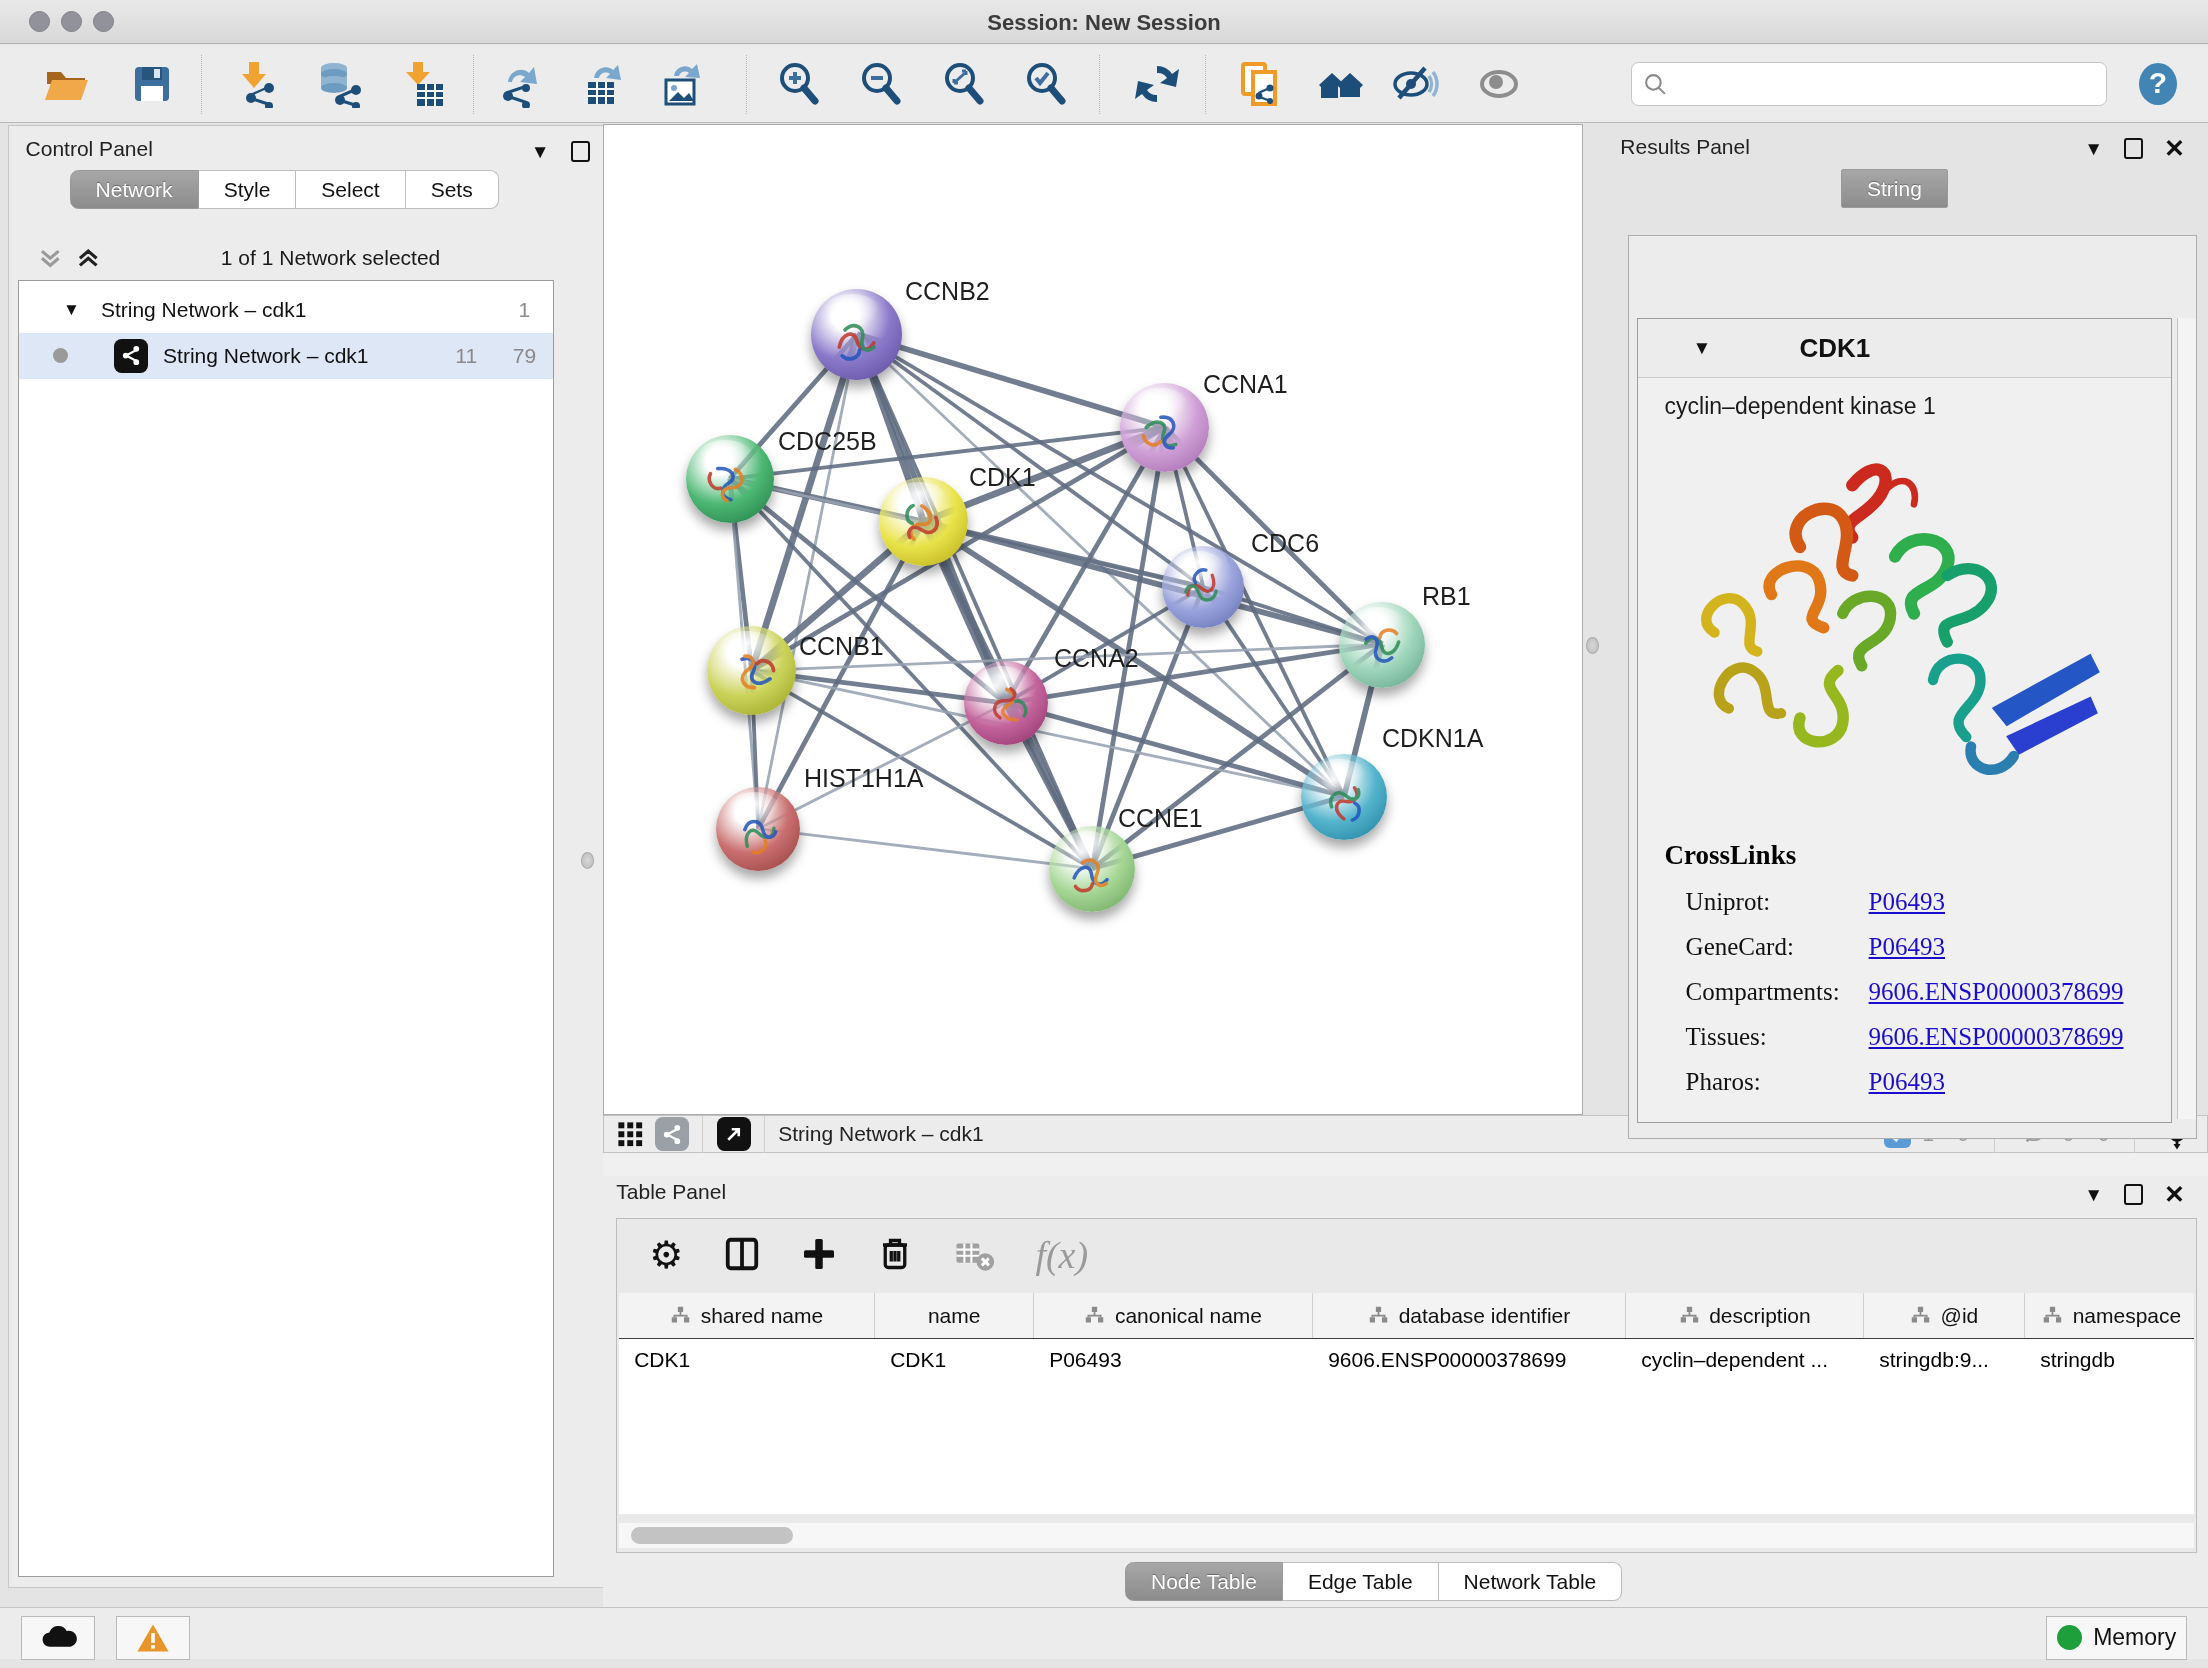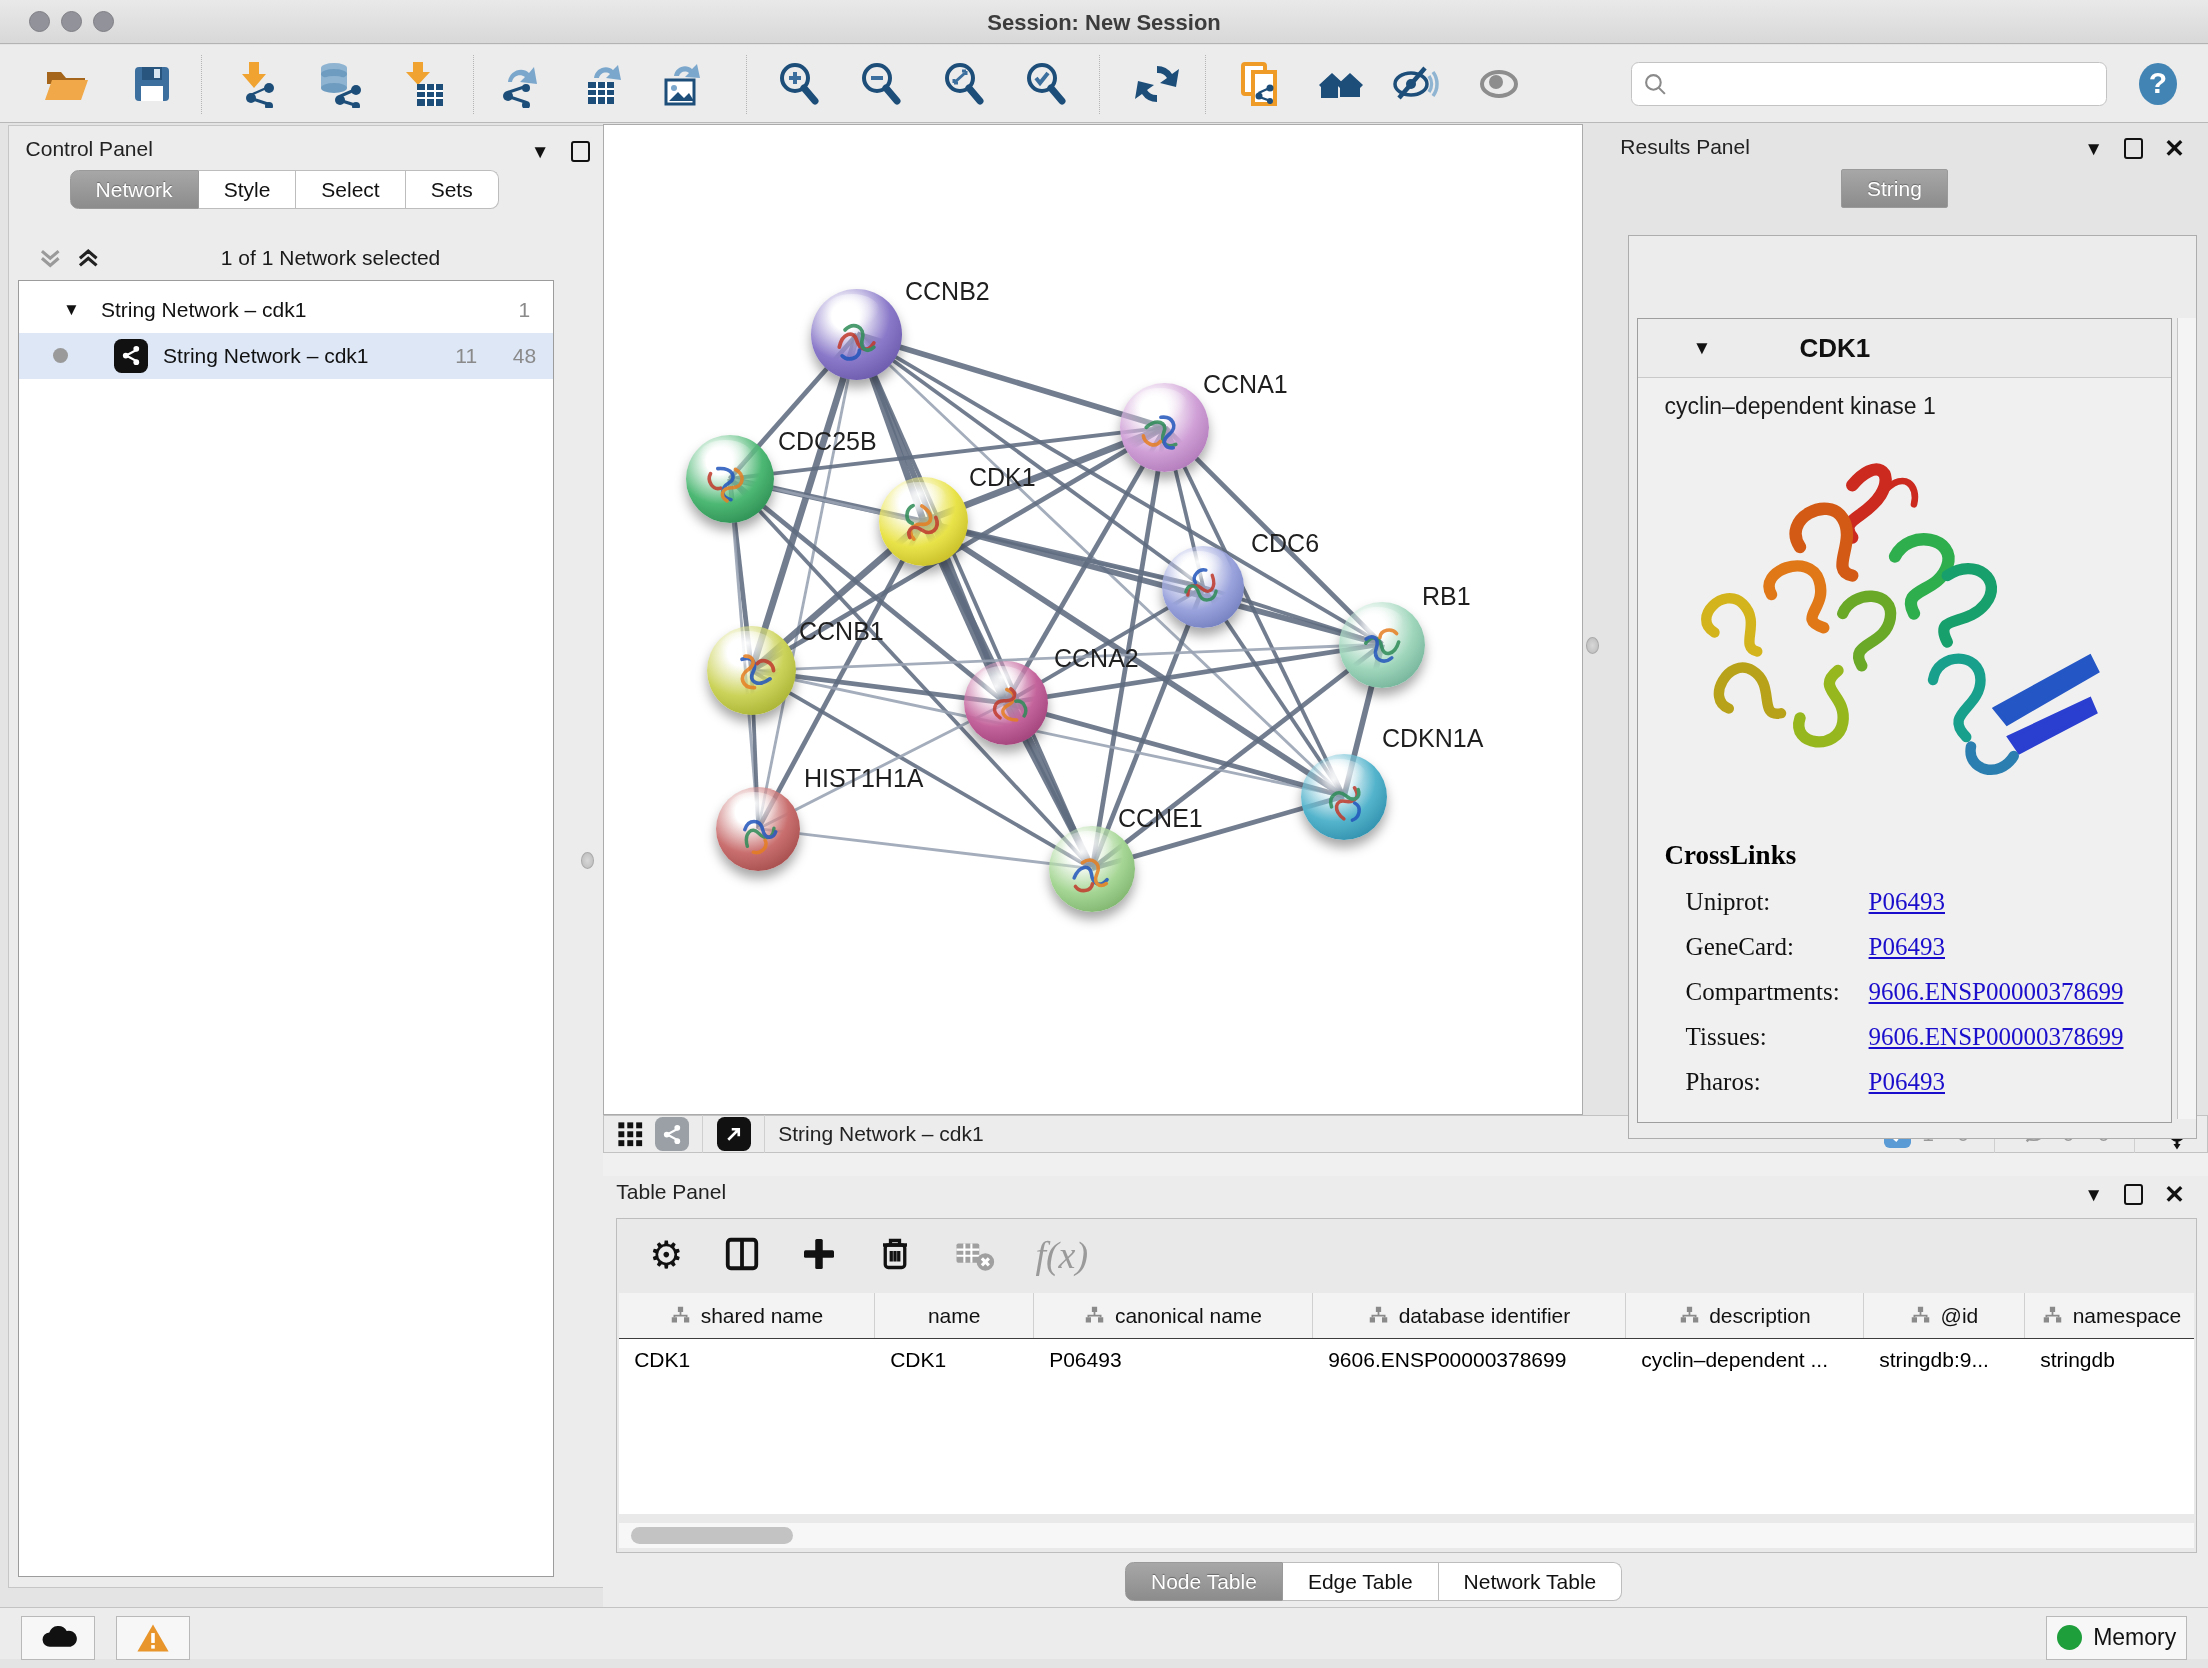--- a/index.html
+++ b/index.html
@@ -356,21 +356,21 @@
         <span class="share-badge" style="margin-left:46px">
           <svg width="23" height="23" viewBox="0 0 24 24" fill="#fff">
               <circle cx="6" cy="12" r="3"></circle>
               <circle cx="17" cy="5" r="3"></circle>
               <circle cx="17" cy="19" r="3"></circle>
               <path d="M6 11l11-6 1 2-11 6zm0 2l11 6 1-2-11-6z"></path>
             </svg>
         </span>
         <span style="margin-left:15px">String Network – cdk1</span>
         <span class="tree-count" style="right:76px">11</span>
-        <span class="tree-count" style="right:17px">48</span>
+        <span class="tree-count" style="right:17px">79</span>
       </div>
     </div>
   </div>
 
   <div class="net-canvas" id="net-canvas">
       <svg class="edges" width="978" height="989" viewBox="0 0 1028 1040">
         <line x1="266" y1="220" x2="590" y2="318" stroke="#5e6b80" stroke-width="6" stroke-opacity="0.88"></line>
         <line x1="266" y1="220" x2="132" y2="372" stroke="#5e6b80" stroke-width="5" stroke-opacity="0.88"></line>
         <line x1="266" y1="220" x2="336" y2="417" stroke="#5e6b80" stroke-width="7" stroke-opacity="0.88"></line>
         <line x1="266" y1="220" x2="630" y2="486" stroke="#5e6b80" stroke-width="4" stroke-opacity="0.88"></line>
@@ -488,21 +488,21 @@
       <div class="node" style="left: 103px; top: 501px; width: 89px; height: 89px; background: radial-gradient(circle at 38% 30%, rgba(255, 255, 255, 0.9) 0%, rgba(255, 255, 255, 0.3) 16%, rgb(204, 211, 90) 52%, rgb(150, 161, 31) 96%);">
         <span class="shine"></span>
         <svg viewBox="0 0 48 48" style="transform:rotate(222deg)">
           <g fill="none" stroke-width="2.6" stroke-linecap="round" opacity="0.85">
             <path d="M12 30c2-10 10-12 12-5s8 9 12 2" stroke="#2255bb"></path>
             <path d="M16 18c6-6 14-2 12 6s4 10 8 6" stroke="#e67e22"></path>
             <path d="M14 36c4 4 12 2 12-4" stroke="#c0392b"></path>
           </g>
         </svg>
       </div>
-      <div class="node-label" style="left: 195px; top: 492px;">CCNB1</div>
+      <div class="node-label" style="left: 195px; top: 507px;">CCNB1</div>
       <div class="node" style="left: 360px; top: 536px; width: 84px; height: 84px; background: radial-gradient(circle at 38% 30%, rgba(255, 255, 255, 0.9) 0%, rgba(255, 255, 255, 0.3) 16%, rgb(196, 100, 156) 52%, rgb(142, 47, 103) 96%);">
         <span class="shine"></span>
         <svg viewBox="0 0 48 48" style="transform:rotate(259deg)">
           <g fill="none" stroke-width="2.6" stroke-linecap="round" opacity="0.85">
             <path d="M12 30c2-10 10-12 12-5s8 9 12 2" stroke="#e67e22"></path>
             <path d="M16 18c6-6 14-2 12 6s4 10 8 6" stroke="#c0392b"></path>
             <path d="M14 36c4 4 12 2 12-4" stroke="#2e8b57"></path>
           </g>
         </svg>
       </div>

